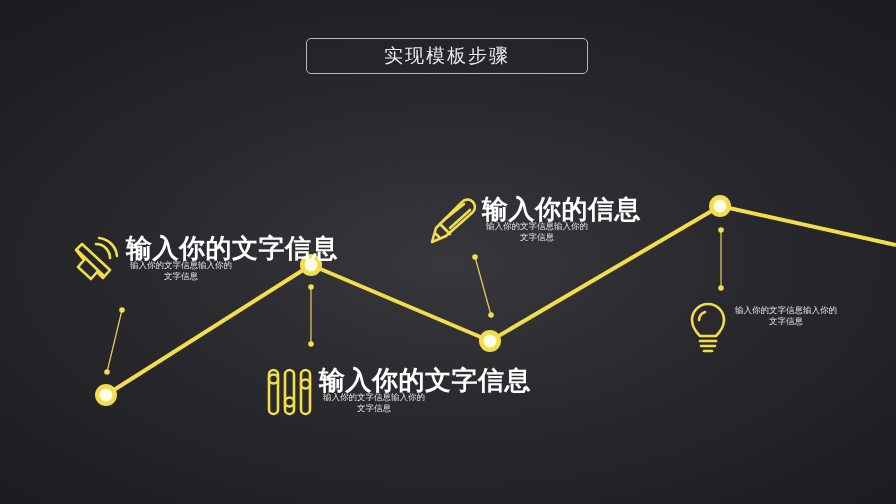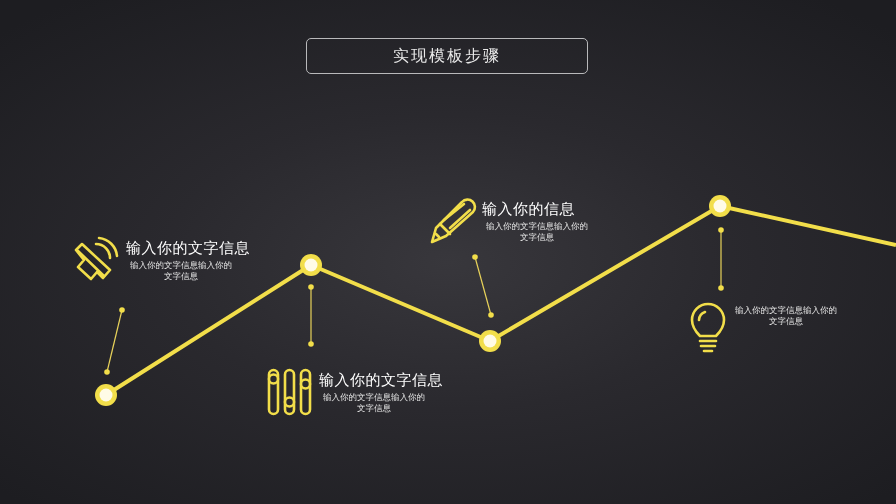--- a/index.html
+++ b/index.html
@@ -8,27 +8,27 @@
     background: radial-gradient(ellipse 70% 65% at 50% 52%, #38373c 0%, #2a292e 45%, #1d1d21 100%);
     font-family: "DejaVu Sans", "Liberation Sans", sans-serif;
   }
   .title-box {
     position: absolute; left: 306px; top: 38px; width: 282px; height: 36px;
     border: 1.5px solid #b9b9bb; border-radius: 5px; box-sizing: border-box;
     display: flex; align-items: center; justify-content: center;
   }
   .title-text {
     color: #eaeaea; font-family: "DejaVu Serif", "Liberation Serif", serif;
-    font-size: 16px; letter-spacing: 2px;
+    font-size: 19px; letter-spacing: 2px;
   }
   svg.lines { position: absolute; left: 0; top: 0; }
   .icon { position: absolute; }
   .block { position: absolute; color: #fff; }
   .block .heading {
-    font-weight: normal; font-size: 15px; line-height: 22px; white-space: nowrap;
+    font-weight: bold; font-size: 26px; line-height: 22px; white-space: nowrap;
     letter-spacing: 0.5px;
   }
   .block .desc {
     font-size: 8.5px; line-height: 11px; color: #e6e6e6; width: 110px;
     margin-top: 1px;
     text-align: center;
   }
 </style>
 </head>
 <body>

